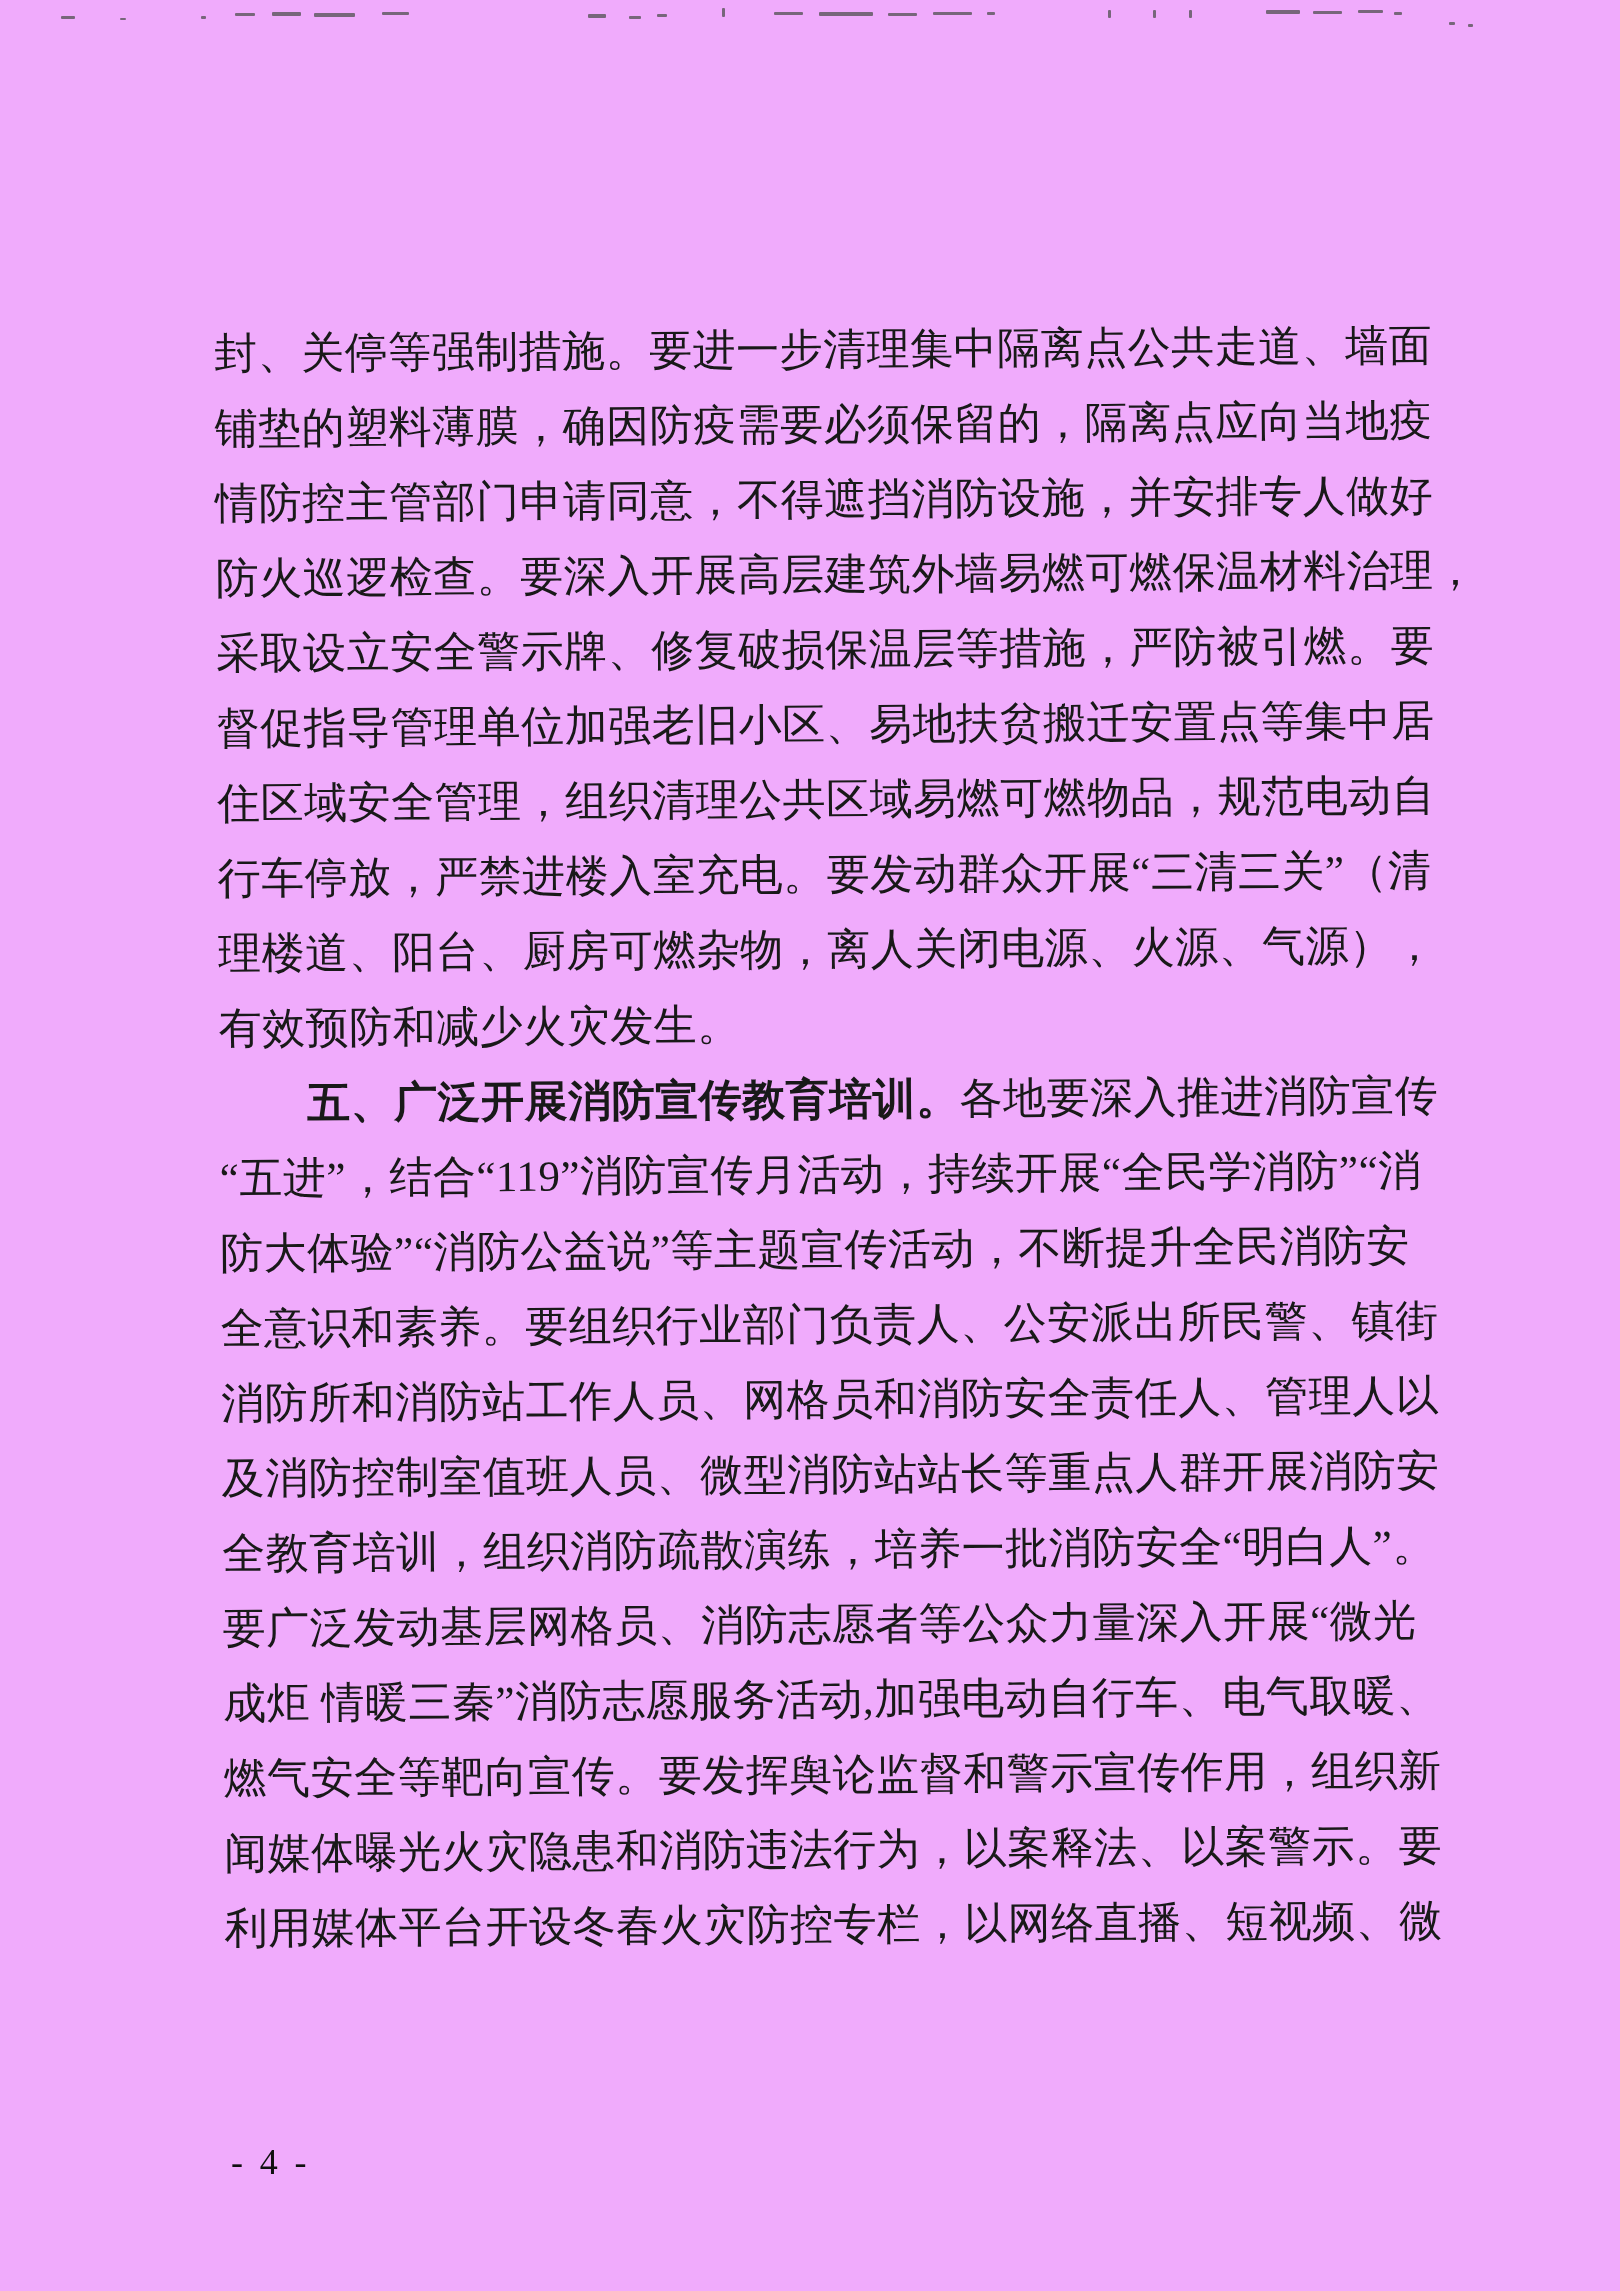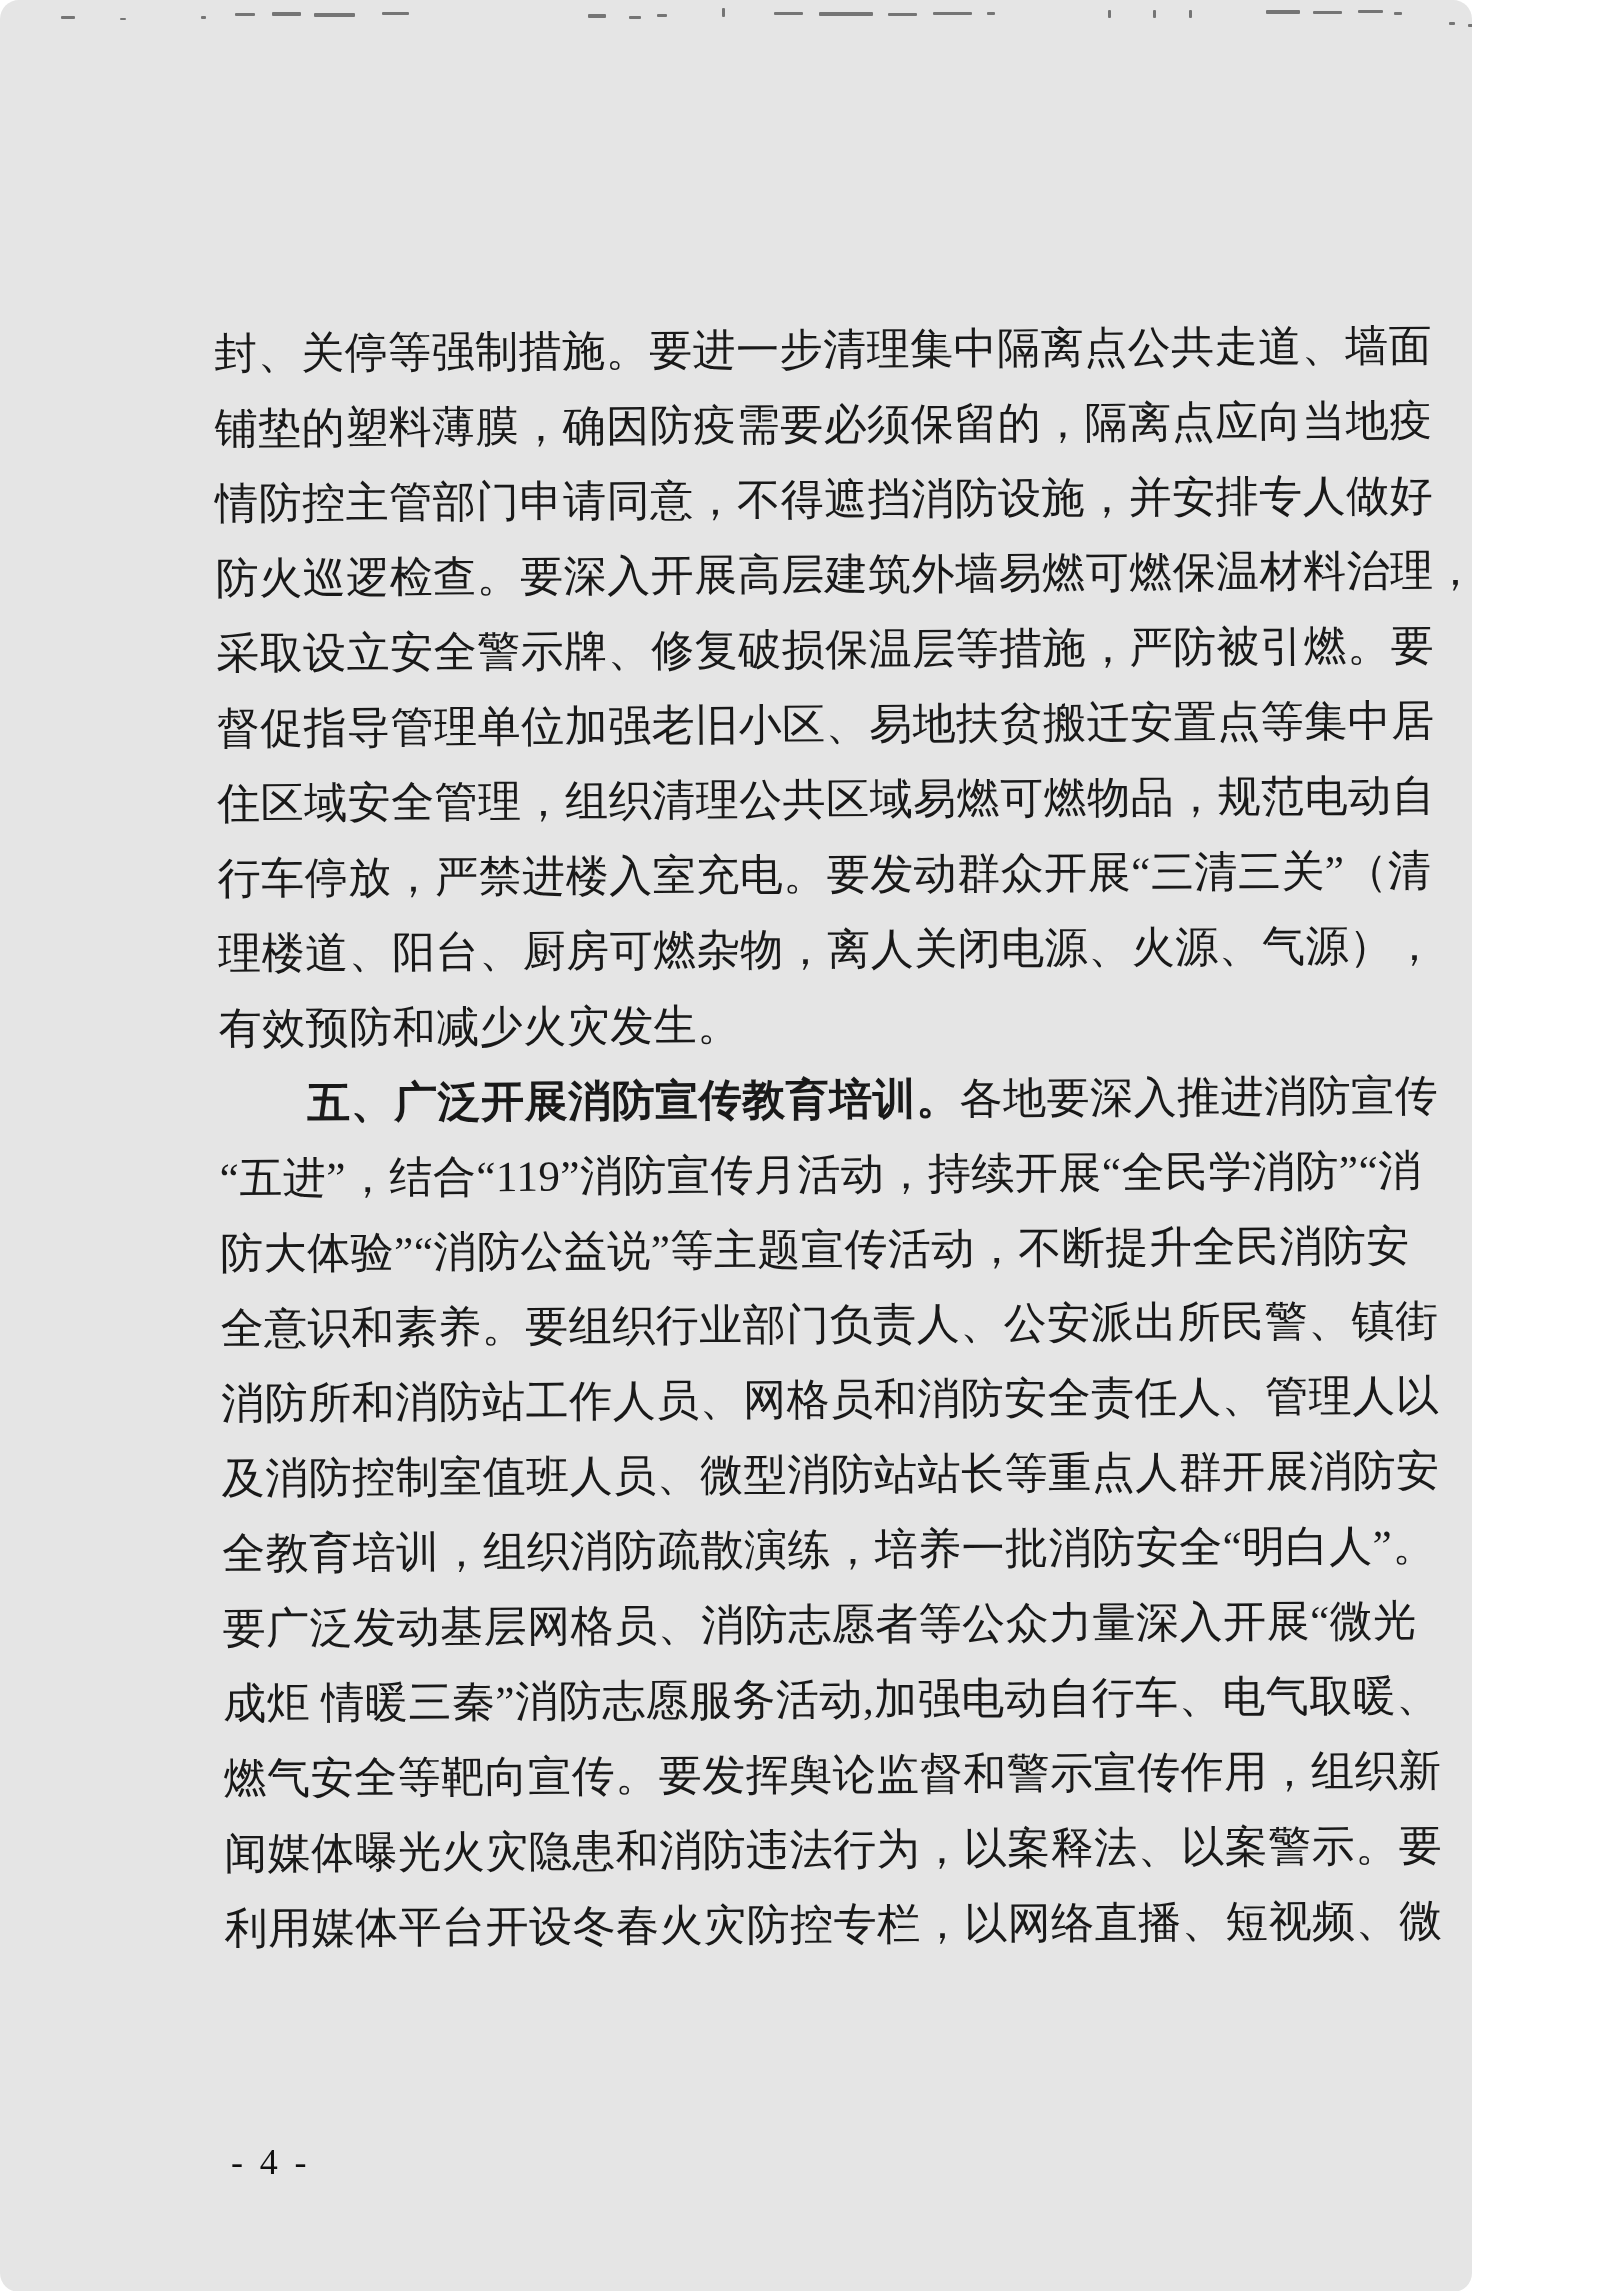--- a/index.html
+++ b/index.html
@@ -2,26 +2,25 @@
 <html><head>
 <meta charset="utf-8">
 <style>
   html, body {
     margin: 0;
     padding: 0;
     background: #ffffff;
   }
   .page {
     position: relative;
-    width: 1472px;
+    width: 1620px;
     height: 2292px;
-    background: #e5e5e5;
+    background: #f0abfc;
     overflow: hidden;
     font-family: "Liberation Serif", "DejaVu Serif", serif;
-    border-radius: 19px;
   }
   
   .noise { position: absolute; top: 0; left: 0; width: 1620px; height: 39px; }
   .noise i { position: absolute; background: #4f4f4f; opacity: .75; border-radius: 1px; }
 
   .content {
     position: absolute;
     left: 214px;
     top: 316px;
     width: 1274px;

